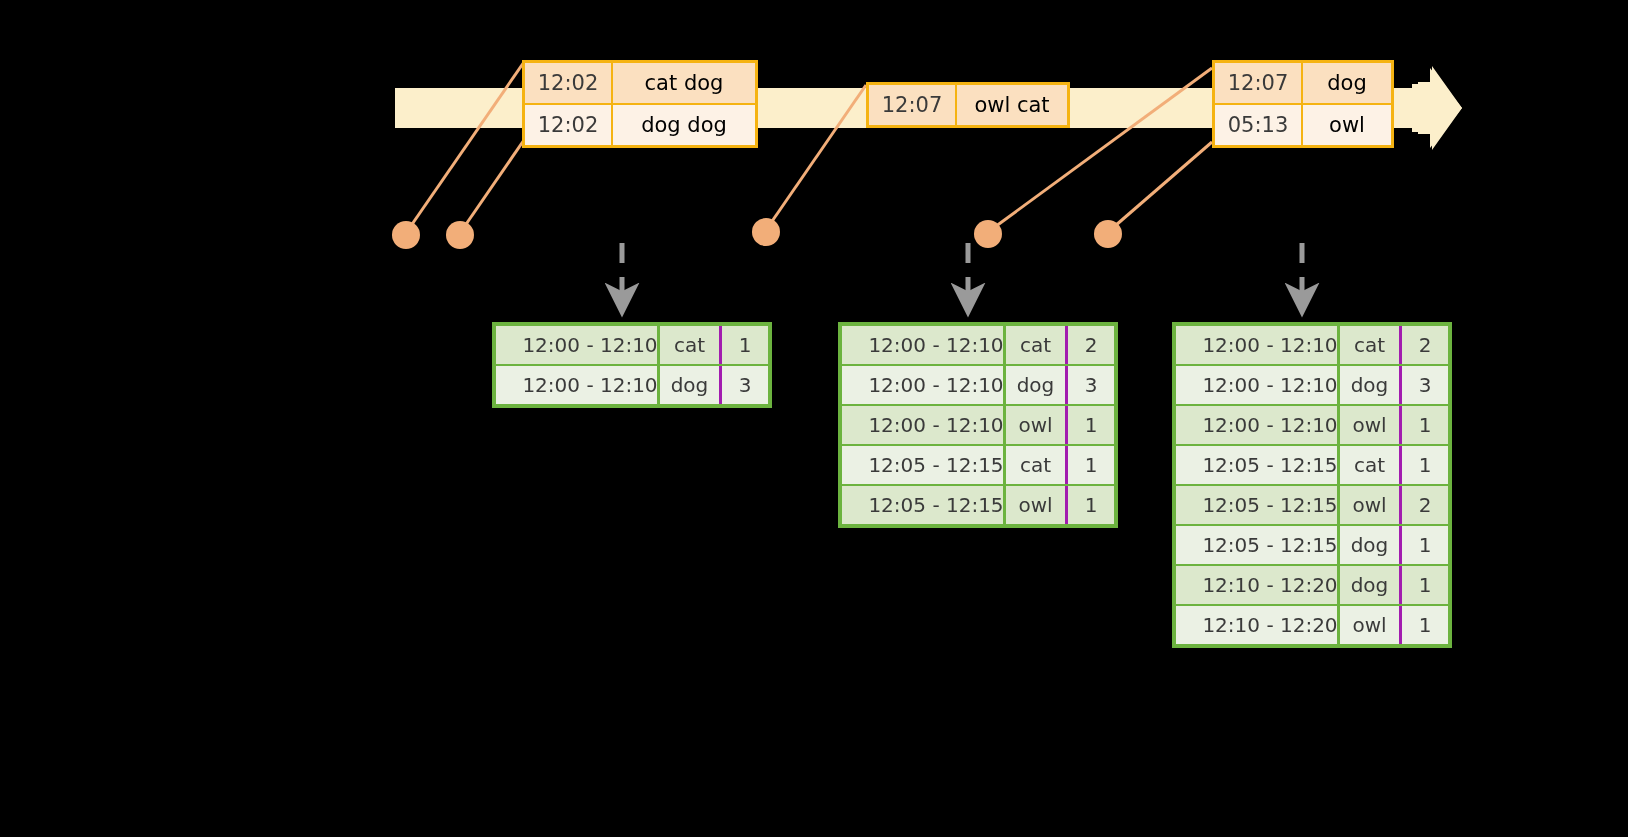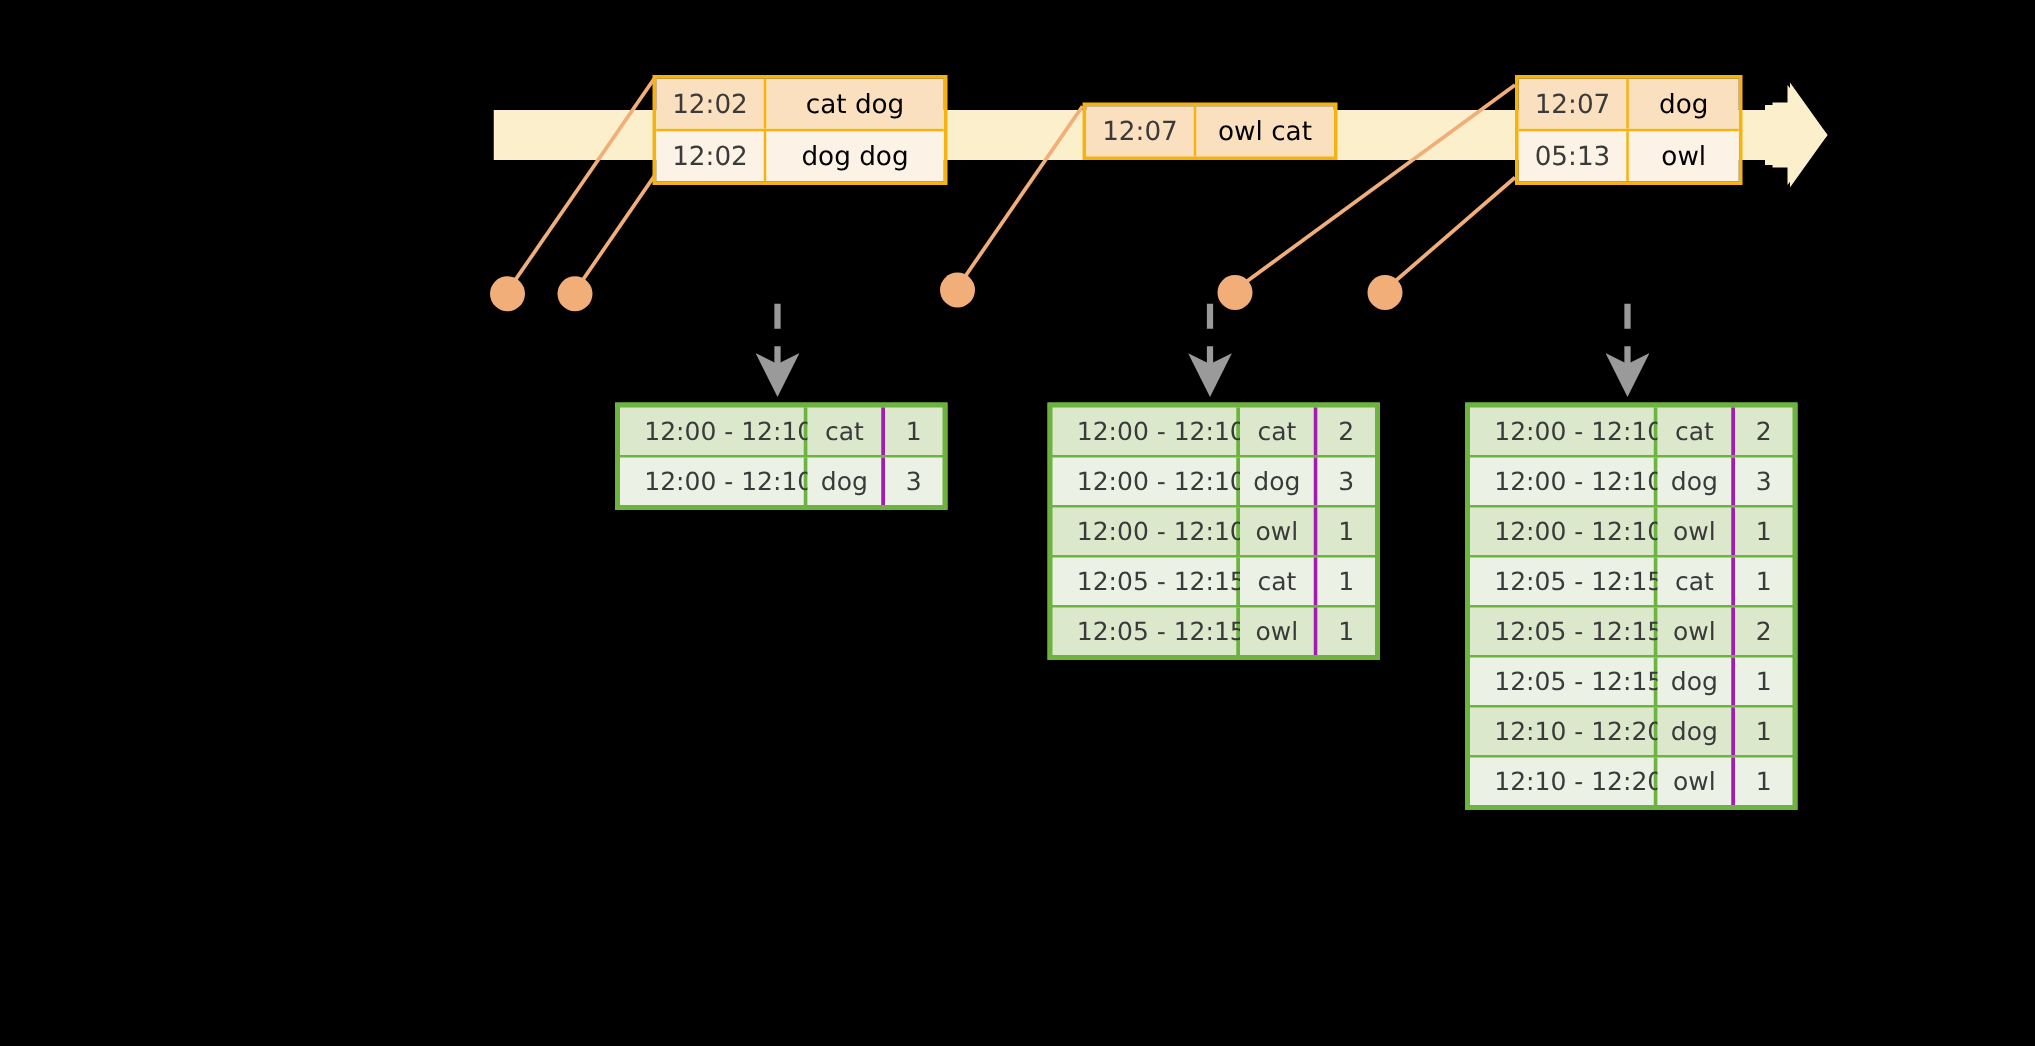--- a/index.html
+++ b/index.html
@@ -89,21 +89,21 @@
   .cell {
     display: flex;
     align-items: center;
     justify-content: center;
     font-size: 20px;
     color: #3A3A3A;
     box-sizing: border-box;
     white-space: nowrap;
   }
   .cell-window {
-    width: 150px;
+    width: 164px;
     border-right: 3px solid #6CB33F;
     padding-left: 27px;
   }
   .cell-key {
     width: 62px;
     border-right: 3px solid #a21caf;
   }
   .cell-count {
     width: 46px;
   }

